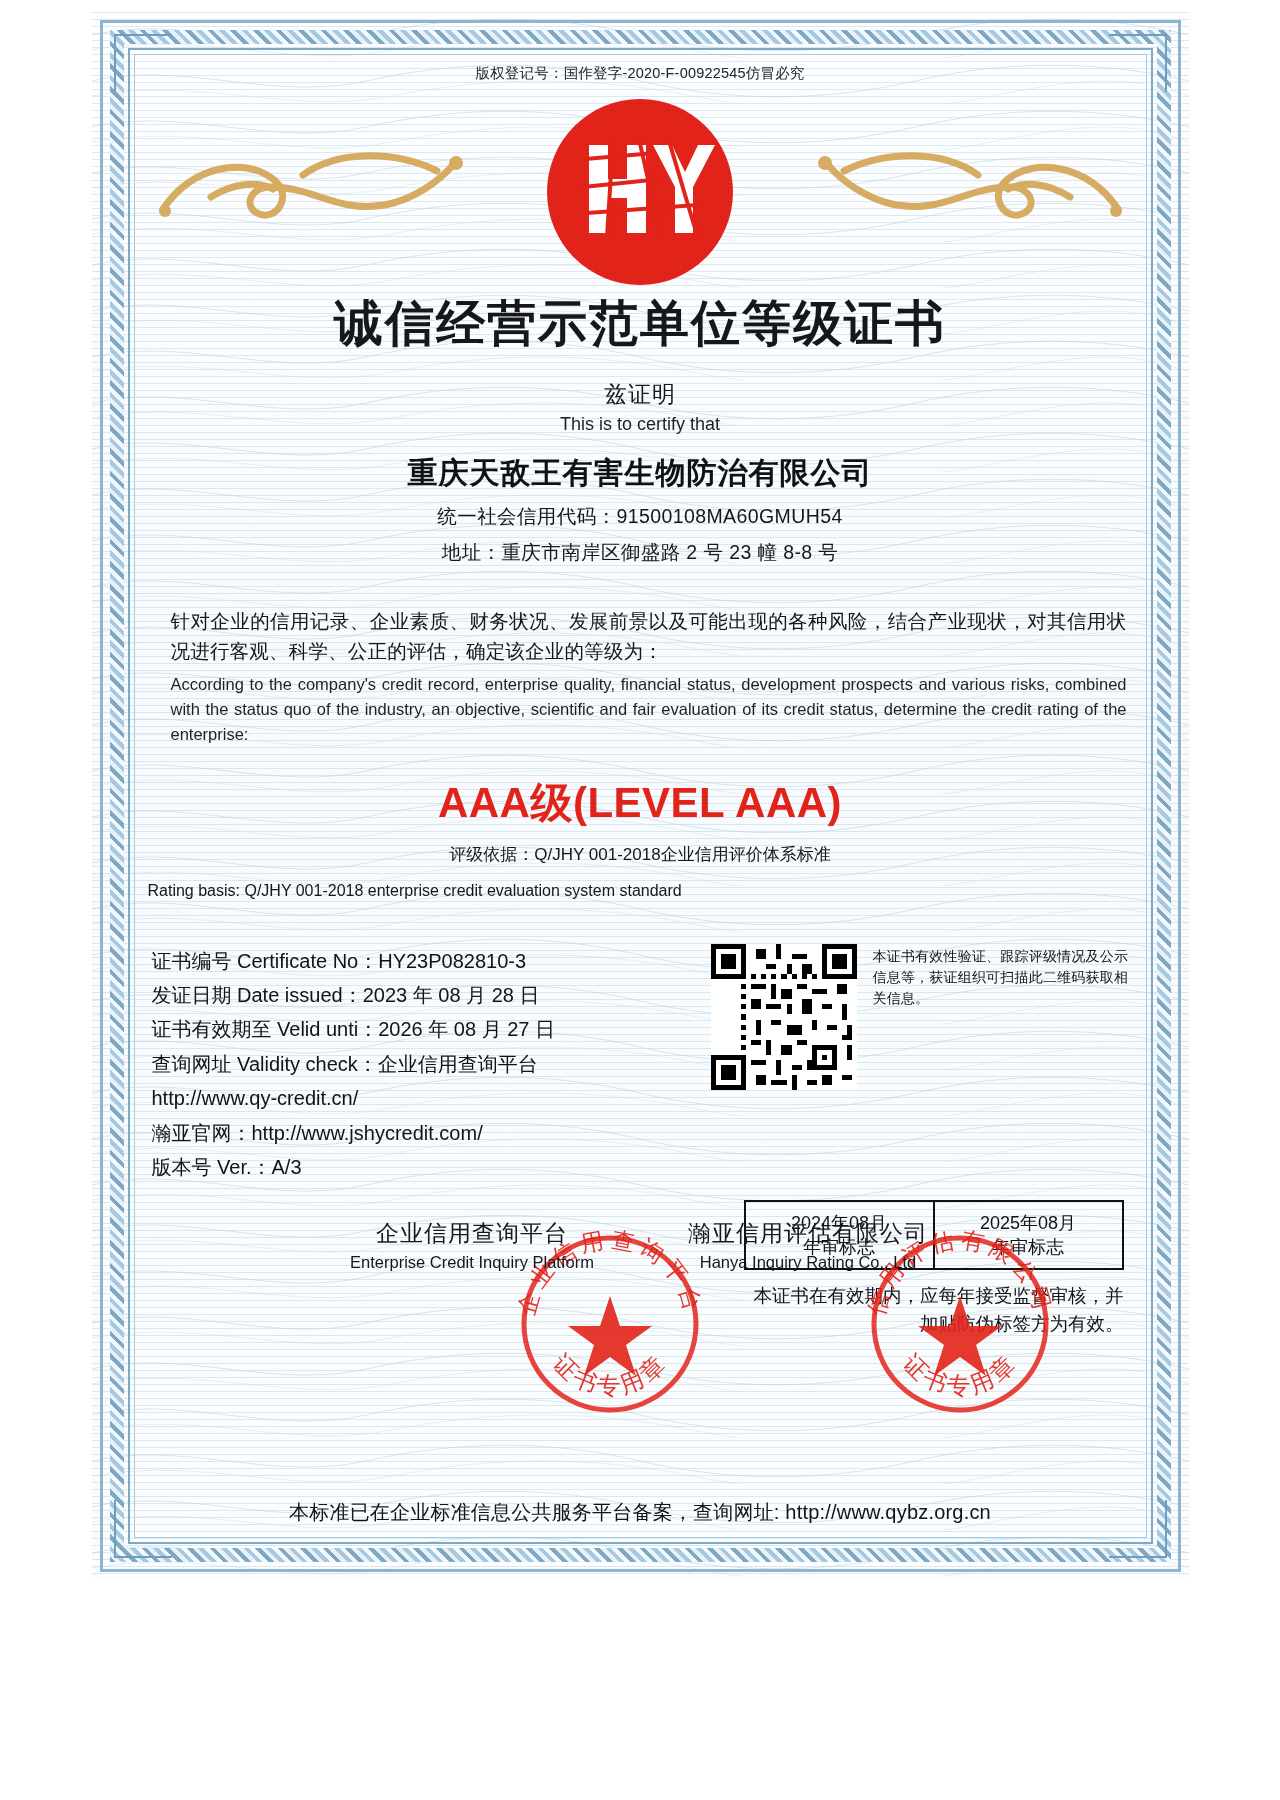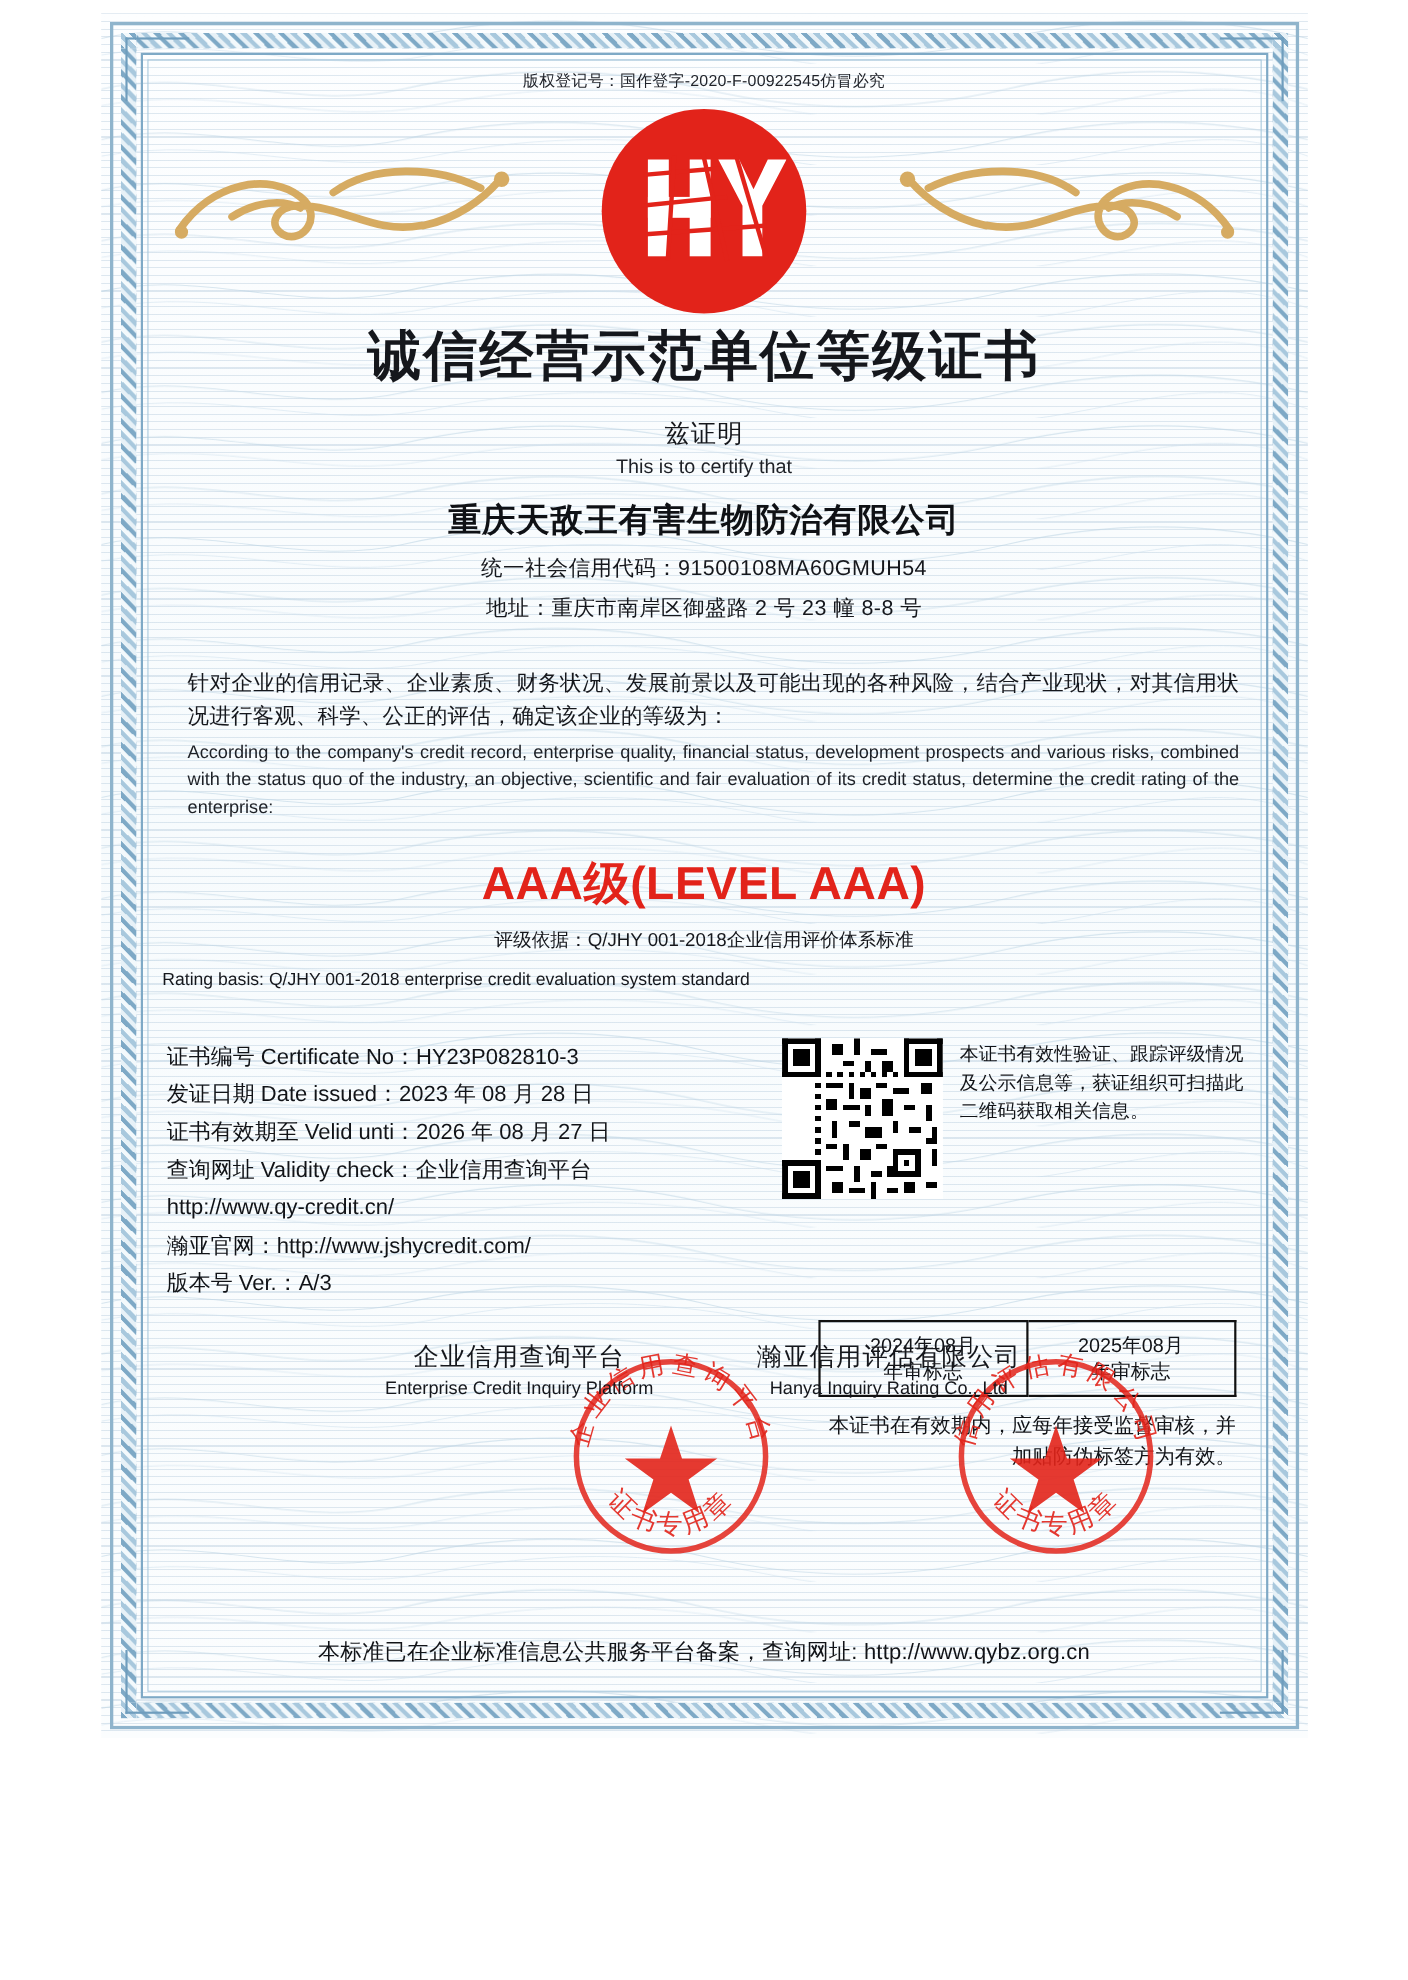--- a/index.html
+++ b/index.html
@@ -238,21 +238,21 @@
     display: flex;
     padding-left: 14px;
   }
   .qr {
     width: 146px;
     height: 146px;
     flex: 0 0 146px;
     background: #fff;
   }
   .qr-note {
-    font-size: 17px;
+    font-size: 14px;
     line-height: 1.52;
     color: #111317;
     padding-left: 16px;
     padding-top: 2px;
     letter-spacing: .2px;
   }
 
   .stamp-boxes {
     display: flex;
     gap: 0;
@@ -317,21 +317,21 @@
     letter-spacing: 1px;
   }
   .org .en {
     font-size: 16.5px;
     color: #15171c;
     margin-top: 4px;
   }
 
   .footer-note {
     position: absolute;
-    left: 0; right: 0; bottom: 15px;
+    left: 0; right: 0; bottom: 4px;
     text-align: center;
     font-size: 20px;
     color: #111317;
     letter-spacing: .2px;
   }
 </style>
 </head>
 <body>
 
 <div id="certificate">

